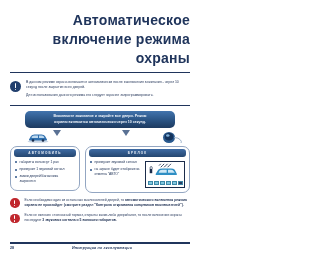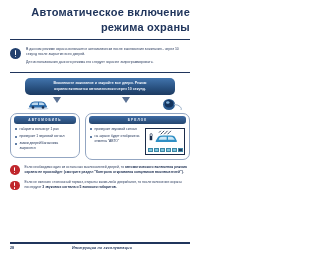--- a/index.html
+++ b/index.html
@@ -12,23 +12,23 @@
     color:#1b2a4a;
   }
   .page{
     position:absolute;inset:0;
     padding:0 10px;
     box-sizing:border-box;
   }
 
   
   .title{
-    margin-top:5px;
+    margin-top:11px;
     text-align:right;
-    font-size:11px;
+    font-size:14px;
     font-weight:bold;
     line-height:1.35;
     letter-spacing:.25px;
     color:#20355c;
   }
   .title-rule{
     margin-top:4px;
     height:1.4px;
     background:#20355c;
   }

